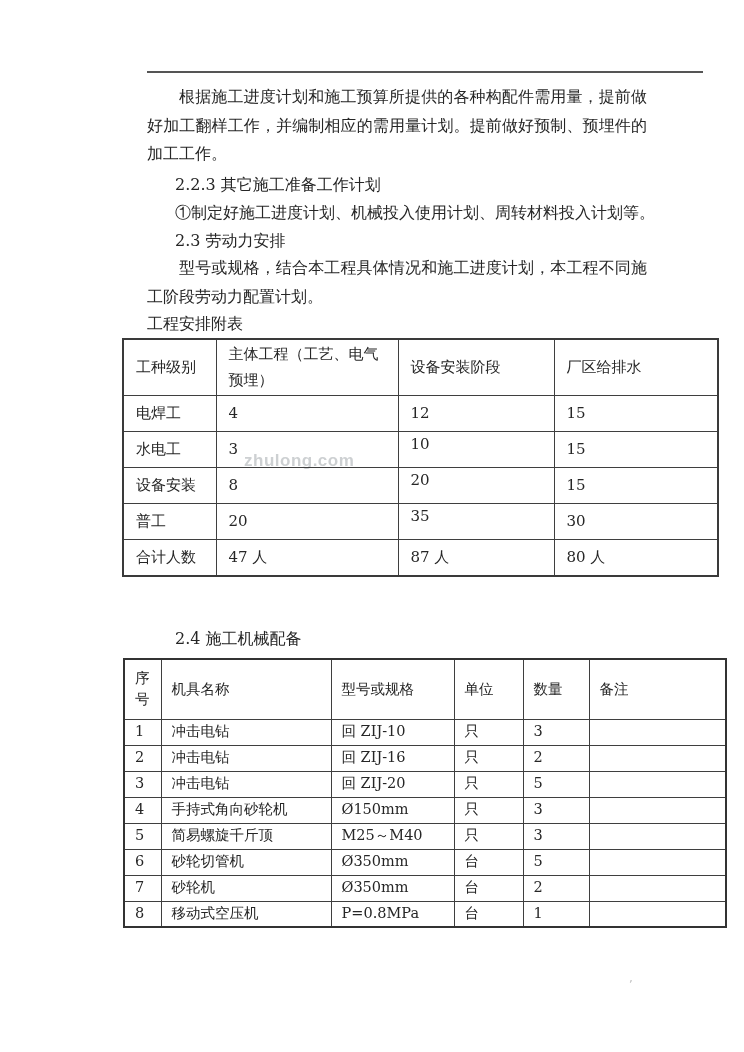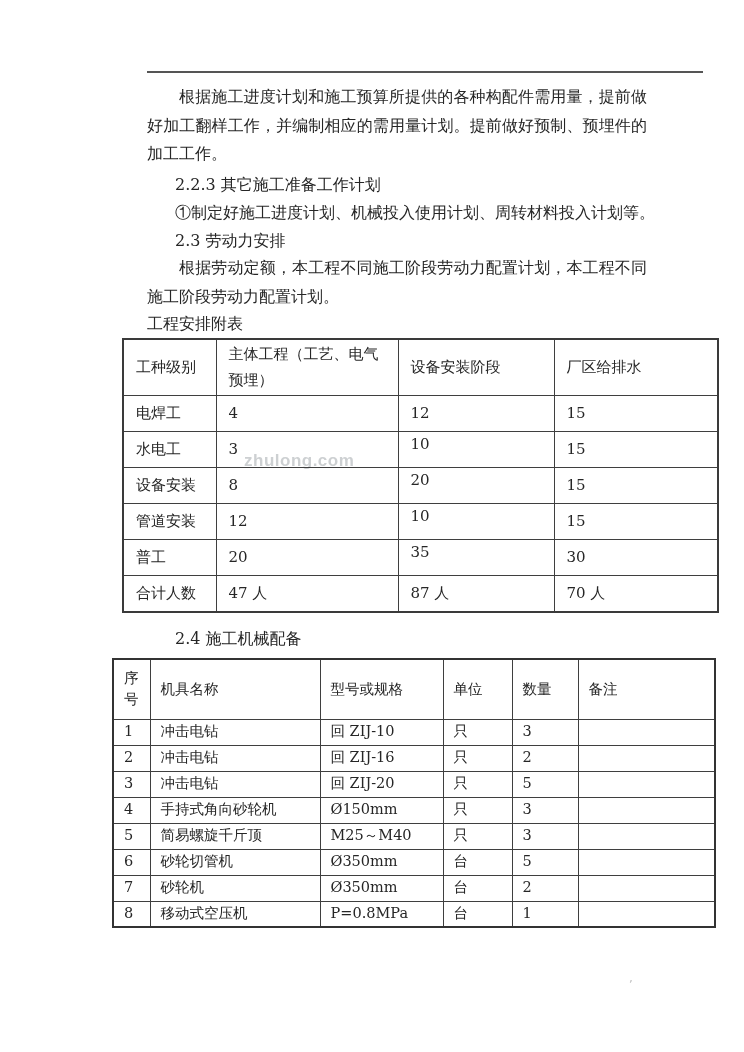--- a/index.html
+++ b/index.html
@@ -28,42 +28,42 @@
     font-size:17px;letter-spacing:.5px;color:#cdd0d2;}
   
   table{border-collapse:collapse;table-layout:fixed;position:absolute;background:transparent;z-index:1;}
   td{border:1px solid #3f3f3f;font-weight:normal;text-align:left;
      vertical-align:middle;overflow:hidden;white-space:normal;}
   #labor-table{left:122px;top:338px;width:595px;font-size:15px;border:2px solid #3a3a3a;}
   #labor-table td{padding:2px 6px 2px 12px;line-height:1.7;}
   #labor-table tr.hdr{height:56px;margin-top:11px;}
   #labor-table tr.row{height:36px;}
   #labor-table td.top-num{vertical-align:top;padding-top:3px;line-height:1.2;}
-  #machine-table{left:112px;top:658px;width:602px;font-size:14.5px;border:2px solid #333;}
+  #machine-table{left:123px;top:658px;width:602px;font-size:14.5px;border:2px solid #333;}
   #machine-table td{padding:1px 4px 1px 10px;line-height:1.45;}
   #machine-table tr.hdr{height:60px;}
   #machine-table tr.row{height:26px;}
   .stray{left:629px;top:978px;font-size:11px;color:#b5b5b5;}
 </style>
 </head>
 <body>
 
 <div class="abs header-rule"></div>
 
 <div class="abs watermark">zhulong.com</div>
 
 <div id="p1" class="abs bodytext indent">根据施工进度计划和施工预算所提供的各种构配件需用量，提前做好加工翻样工作，并编制相应的需用量计划。提前做好预制、预埋件的加工工作。</div>
 
 <div id="h223" class="abs h-line">2.2.3 其它施工准备工作计划</div>
 
 <div id="item1" class="abs h-line">①制定好施工进度计划、机械投入使用计划、周转材料投入计划等。</div>
 
 <div id="h23" class="abs h-line">2.3 劳动力安排</div>
 
-<div id="p2" class="abs bodytext indent">根据劳动定额，本工程不同施工阶段劳动力配置计划，本工程不同施工阶段劳动力配置计划。</div>
+<div id="p2" class="abs bodytext indent">型号或规格，结合本工程具体情况和施工进度计划，本工程不同施工阶段劳动力配置计划。</div>
 
 <div id="t1title" class="abs h-line">工程安排附表</div>
 
 <table id="labor-table">
   <colgroup>
       <col style="width:93px">
       <col style="width:182px">
       <col style="width:156px">
       <col style="width:164px">
     </colgroup>
@@ -86,36 +86,30 @@
     <td class="top-num">10</td>
     <td>15</td>
   </tr>
   <tr class="row">
     <td>设备安装</td>
     <td>8</td>
     <td class="top-num">20</td>
     <td>15</td>
   </tr>
   <tr class="row">
-    <td>管道安装</td>
-    <td>12</td>
-    <td class="top-num">10</td>
-    <td>15</td>
-  </tr>
-  <tr class="row">
     <td>普工</td>
     <td>20</td>
     <td class="top-num">35</td>
     <td>30</td>
   </tr>
   <tr class="row">
     <td>合计人数</td>
     <td>47 人</td>
     <td>87 人</td>
-    <td>70 人</td>
+    <td>80 人</td>
   </tr>
 </tbody>
   </table>
 
 <div id="h24" class="abs h-line">2.4 施工机械配备</div>
 
 <table id="machine-table">
   <colgroup>
       <col style="width:37px">
       <col style="width:170px">

